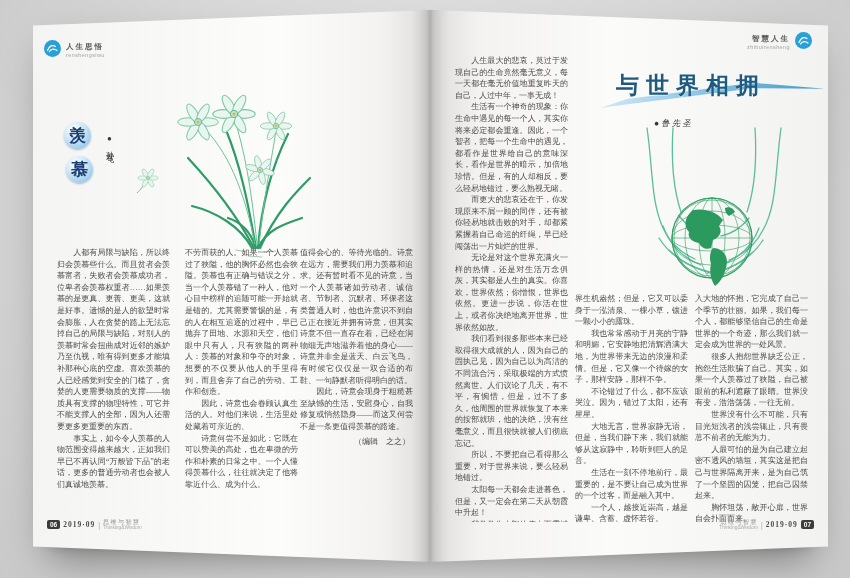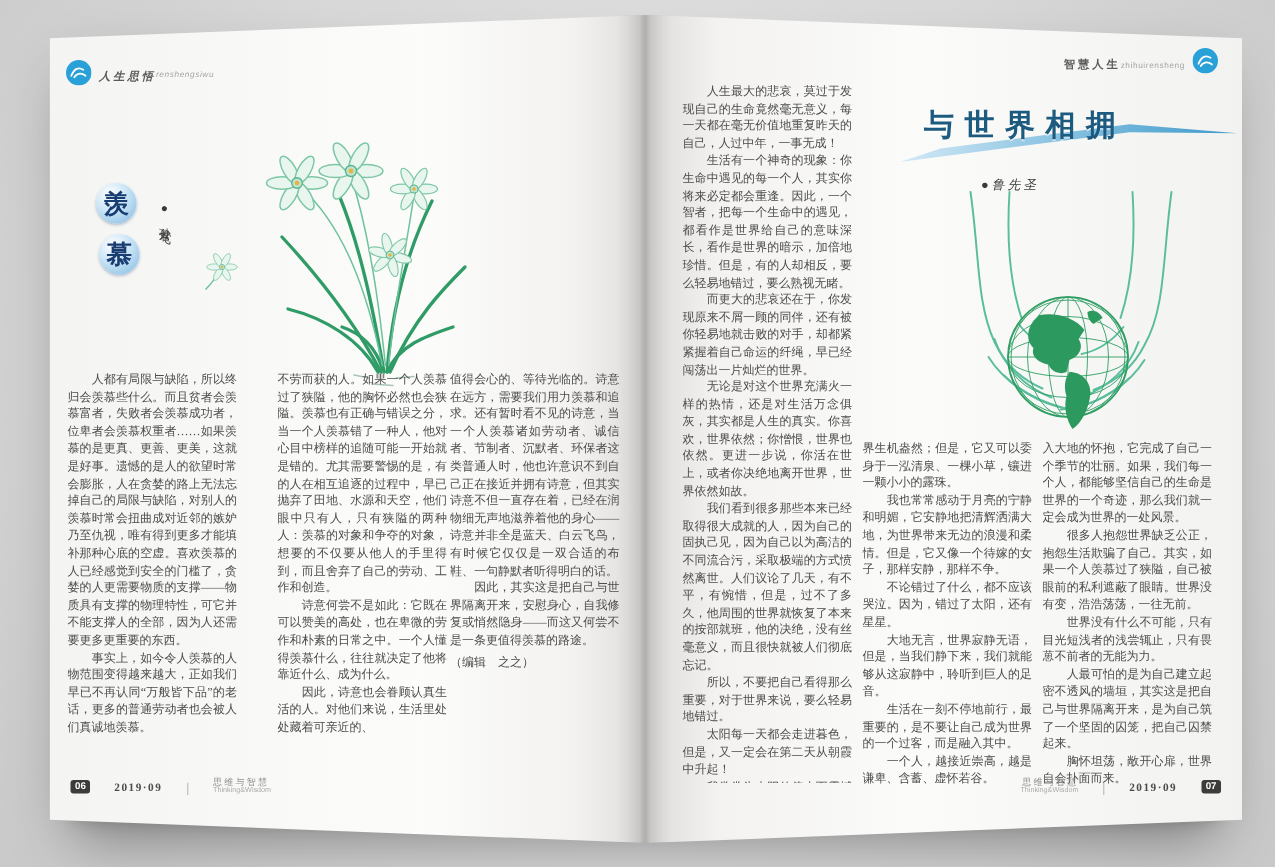--- a/index.html
+++ b/index.html
@@ -27,21 +27,21 @@
     clip-path:polygon(0 0%, 100% 2.8%, 100% 97.2%, 0 100%);
     background:linear-gradient(270deg,#f2f2f0 0%,#fbfbf9 55%,#f3f2f0 88%,#e2e1df 97%,#cfcecc 100%);
   }
   .spine{
     position:absolute;left:378px;top:0;width:38px;height:552px;pointer-events:none;z-index:6;
     background:linear-gradient(90deg,rgba(0,0,0,0) 0%,rgba(70,65,60,0.10) 40%,rgba(50,45,42,0.20) 50%,rgba(70,65,60,0.09) 60%,rgba(0,0,0,0) 100%);
   }
 
   
   .corner{position:absolute;display:flex;align-items:center;gap:5px;}
-  .corner .txt{display:flex;flex-direction:row;line-height:1.15;}
+  .corner .txt{display:flex;flex-direction:column;line-height:1.15;}
   .corner .cn{font-size:7.5px;letter-spacing:2px;color:#5a5a58;font-weight:bold;}
   .corner .py{font-size:5.5px;color:#a5a5a3;letter-spacing:.4px;font-family:"Liberation Sans",sans-serif;}
   .corner.right .txt{align-items:flex-end;text-align:right;}
 
   
   .badge{
     position:absolute;width:27px;height:27px;border-radius:50%;
     background:radial-gradient(circle at 35% 28%, #ffffff 0%, #cfe7f7 40%, #7fb9e2 100%);
     box-shadow:0 1px 2px rgba(40,80,130,.35);
     display:flex;align-items:center;justify-content:center;
@@ -53,58 +53,58 @@
   }
   .h-author{position:absolute;font-size:8.5px;letter-spacing:2px;color:#3a3a38;font-style:italic;}
 
   
   .col{
     position:absolute;width:113px;overflow:hidden;
     font-size:8px;line-height:11.6px;text-align:justify;color:#4c4c4a;
     word-break:break-all;
   }
   .col p{margin:0;}
-  .credit{text-align:left;padding-right:3px;margin-top:3px;}
+  .credit{text-align:right;padding-right:3px;margin-top:3px;}
 
   
   .rp-titlewrap{position:absolute;left:170px;top:60px;width:225px;height:46px;}
   .swoosh{
     position:absolute;left:0;top:8px;width:225px;height:30px;
     background:linear-gradient(90deg,#d3e9f6 0%,#8cc4e2 45%,#3e9acb 100%);
     clip-path:polygon(0 100%, 12% 70%, 68% 16%, 100% 36%, 68% 34%, 14% 86%);
   }
   .rp-title{
     position:relative;z-index:2;padding-left:16px;
-    font-size:20px;font-weight:bold;letter-spacing:7px;color:#1d5a80;
+    font-size:23px;font-weight:bold;letter-spacing:7px;color:#1d5a80;
     text-shadow:0 1px 0 rgba(255,255,255,.5);
   }
 
   
-  .footer{position:absolute;top:509px;display:flex;align-items:center;gap:16px;z-index:4;}
+  .footer{position:absolute;top:509px;display:flex;align-items:center;gap:3px;z-index:4;}
   .pagenum{
     background:#3c3c3a;color:#ffffff;font-size:6.5px;font-weight:bold;
     padding:1px 3px;border-radius:2px;font-family:"Liberation Sans",sans-serif;
   }
   .issue{font-size:7.5px;font-weight:bold;color:#4c4c4a;letter-spacing:1px;}
   .fsep{color:#9a9a98;font-size:9px;font-weight:normal;}
   .mag{display:flex;flex-direction:column;line-height:1.05;}
   .mag .mcn{font-size:6px;color:#8e8e8c;letter-spacing:1.5px;}
   .mag .men{font-size:4.8px;color:#ababa9;font-family:"Liberation Sans",sans-serif;}
 </style>
 </head>
 <body>
 
 <div class="scene">
   <div class="book-shadow"></div>
 
   <div class="book">
 
     <div class="page page-left">
 
-      <div class="corner" style="left:11px;top:30px;font-style:italic;">
+      <div class="corner" style="left:11px;top:30px;">
         <span>
           <svg width="17" height="17" viewBox="0 0 17 17">
             <circle cx="8.5" cy="8.5" r="8.5" fill="#2aa0d8"></circle>
             <path d="M3.5,10.5 C5.5,5.5 8.5,4.5 11.5,6.5 M5.5,11.5 C7.5,8.5 10.5,8.5 13,10.5" stroke="#ffffff" stroke-width="1.2" fill="none" stroke-linecap="round"></path>
           </svg>
         </span>
         <span class="txt">
           <span class="cn">人生思悟</span>
           <span class="py">renshengsiwu</span>
         </span>
@@ -159,33 +159,33 @@
           <use href="#bloom" transform="translate(12,92) scale(0.55)"></use>
 
           <g stroke="#a9c4b2" stroke-width="1" stroke-linecap="round">
             <path d="M100,164 l10,2"></path>
               <path d="M128,166 l12,-1"></path>
               <path d="M112,170 l14,1"></path>
           </g>
         </svg>
       </div>
 
-      <div class="col" style="left:12px;top:237px;height:272px;">
+      <div class="col" style="left:24px;top:237px;height:272px;">
           <p>　　人都有局限与缺陷，所以终归会羡慕些什么。而且贫者会羡慕富者，失败者会羡慕成功者，位卑者会羡慕权重者……如果羡慕的是更真、更善、更美，这就是好事。遗憾的是人的欲望时常会膨胀，人在贪婪的路上无法忘掉自己的局限与缺陷，对别人的羡慕时常会扭曲成对近邻的嫉妒乃至仇视，唯有得到更多才能填补那种心底的空虚。喜欢羡慕的人已经感觉到安全的门槛了，贪婪的人更需要物质的支撑——物质具有支撑的物理特性，可它并不能支撑人的全部，因为人还需要更多更重要的东西。</p>
           <p>　　事实上，如今令人羡慕的人物范围变得越来越大，正如我们早已不再认同“万般皆下品”的老话，更多的普通劳动者也会被人们真诚地羡慕。</p>
         </div>
       <div class="col" style="left:152px;top:237px;height:272px;">
           <p>不劳而获的人。如果一个人羡慕过了狭隘，他的胸怀必然也会狭隘。羡慕也有正确与错误之分，当一个人羡慕错了一种人，他对心目中榜样的追随可能一开始就是错的。尤其需要警惕的是，有的人在相互追逐的过程中，早已抛弃了田地、水源和天空，他们眼中只有人，只有狭隘的两种人：羡慕的对象和争夺的对象，想要的不仅要从他人的手里得到，而且舍弃了自己的劳动、工作和创造。</p>
+          <p>　　因此，诗意也会眷顾认真生活的人。对他们来说，生活里处处藏着可亲近的、</p>
           <p>　　诗意何尝不是如此：它既在可以赞美的高处，也在卑微的劳作和朴素的日常之中。一个人懂得羡慕什么，往往就决定了他将靠近什么、成为什么。</p>
-          <p>　　因此，诗意也会眷顾认真生活的人。对他们来说，生活里处处藏着可亲近的、</p>
         </div>
       <div class="col" style="left:267px;top:237px;height:272px;">
         <div>
             <p>值得会心的、等待光临的。诗意在远方，需要我们用力羡慕和追求。还有暂时看不见的诗意，当一个人羡慕诸如劳动者、诚信者、节制者、沉默者、环保者这类普通人时，他也许意识不到自己正在接近并拥有诗意，但其实诗意不但一直存在着，已经在润物细无声地滋养着他的身心——诗意并非全是蓝天、白云飞鸟，有时候它仅仅是一双合适的布鞋、一句静默者听得明白的话。</p>
-            <p>　　因此，其实这是把自己与世界隔离开来，安慰身心，自我修复或悄然隐身——而这又何尝不是一条更值得羡慕的路途。</p>
+            <p>　　因此，诗意会现身于粗糙甚至缺憾的生活，安慰身心，自我修复或悄然隐身——而这又何尝不是一条更值得羡慕的路途。</p>
           </div>
         <div class="credit">（编辑　之之）</div>
       </div>
 
       <div class="footer" style="left:14px;">
         <span class="pagenum">06</span>
         <span class="issue">2019·09</span>
         <span class="fsep">|</span>
         <span class="mag">
           <span class="mcn">思维与智慧</span>

